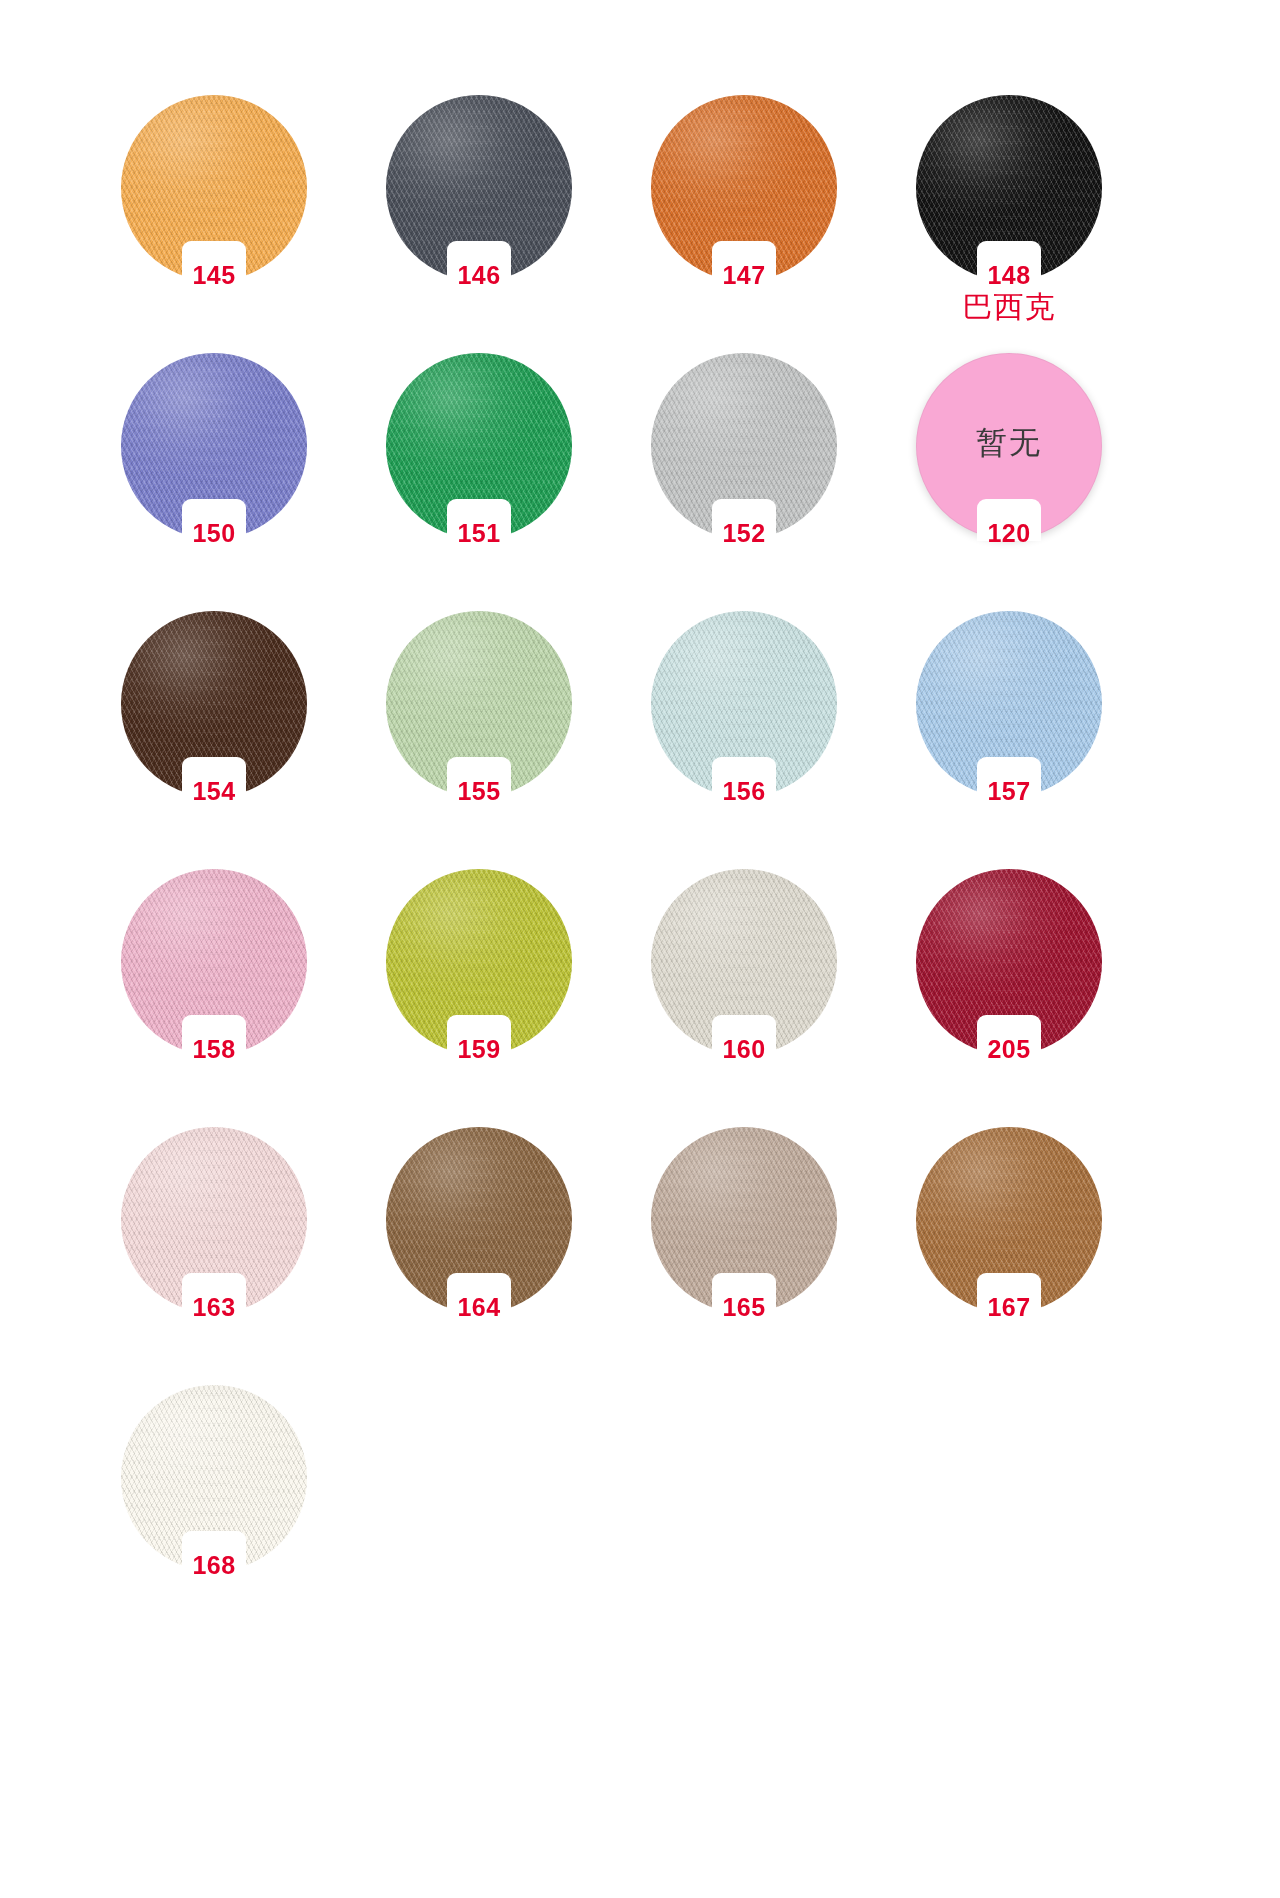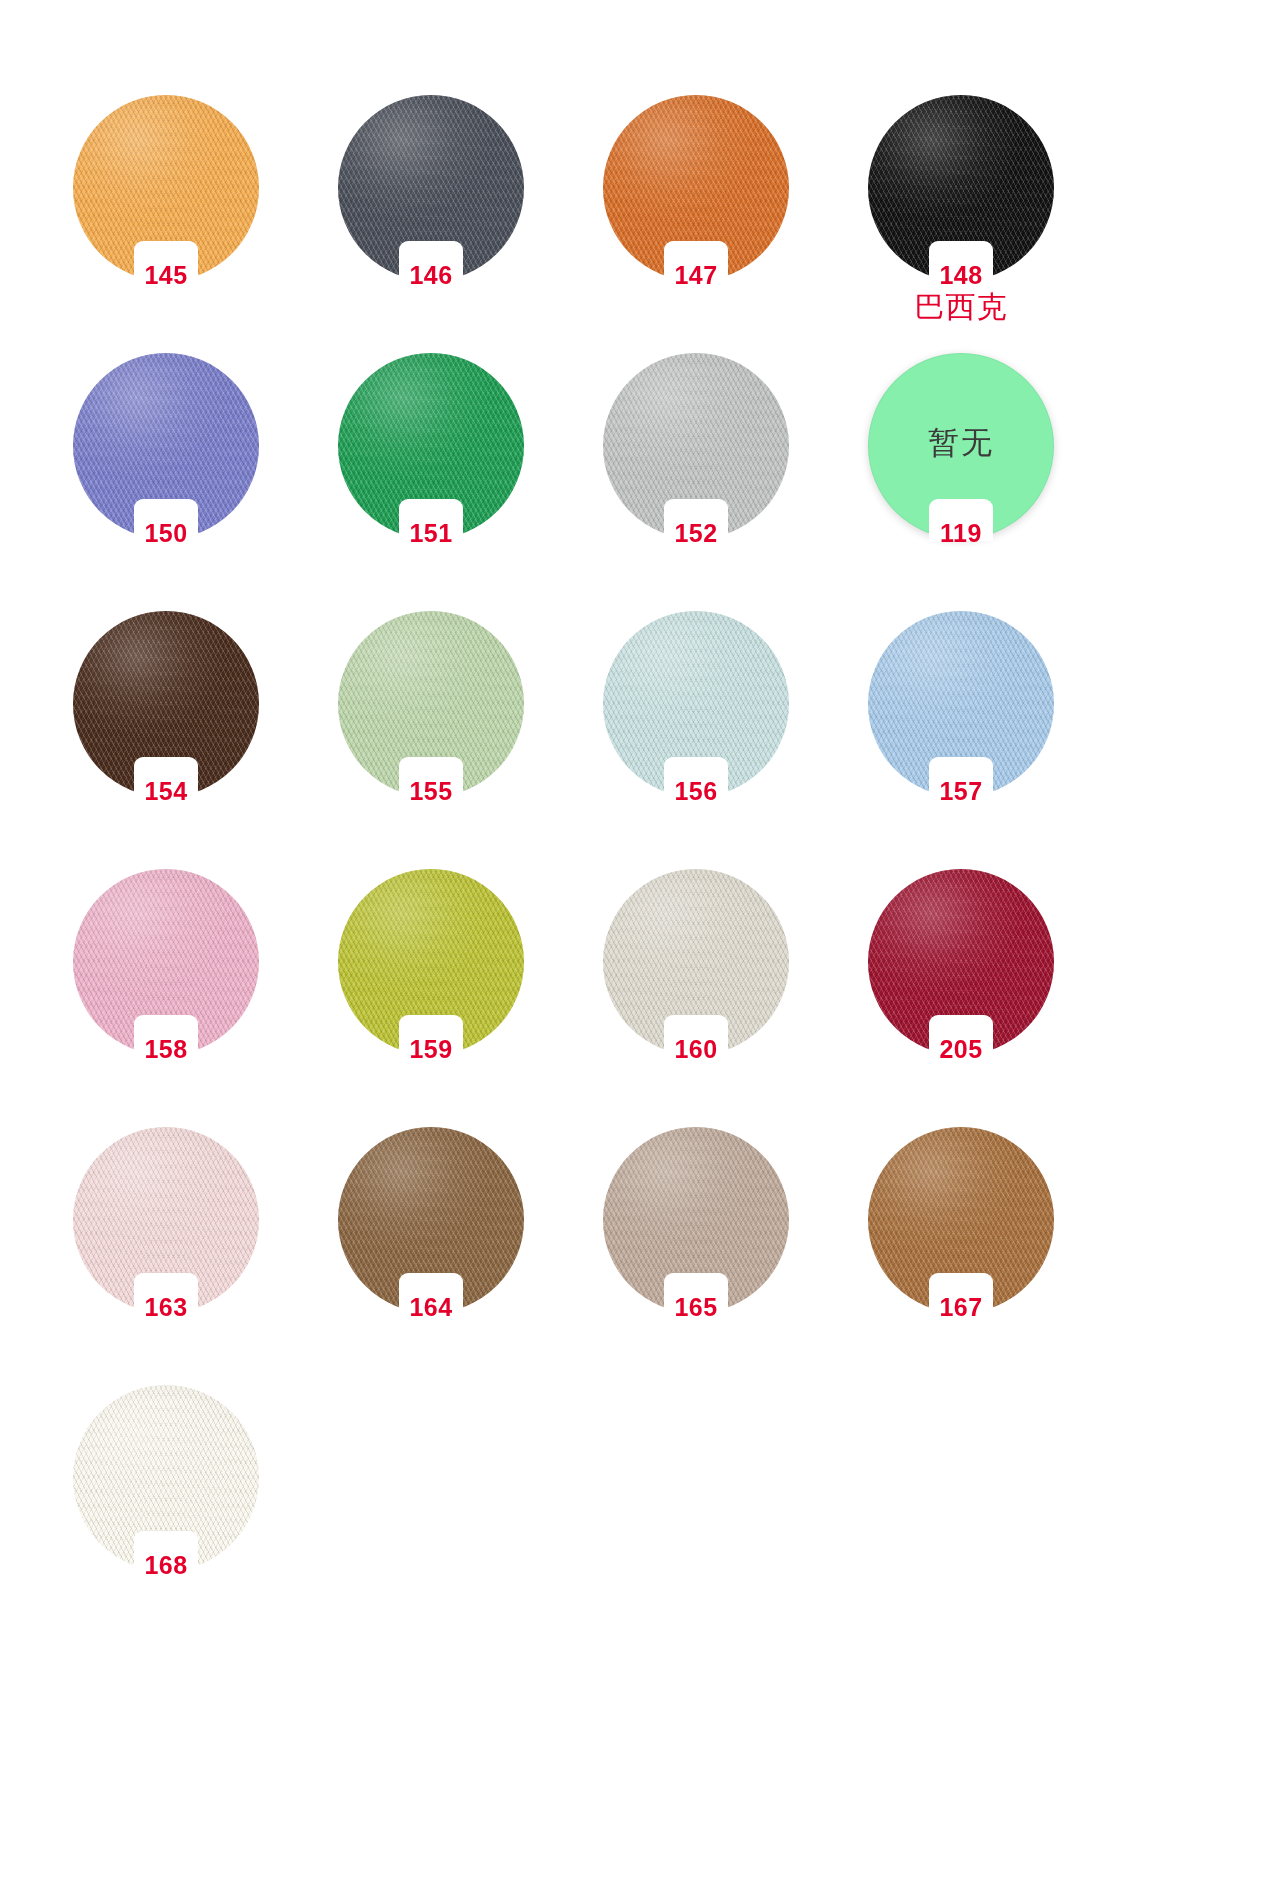--- a/index.html
+++ b/index.html
@@ -14,20 +14,21 @@
     overflow: hidden;
   }
 
   .sheet {
     position: relative;
     width: 1212px;
     height: 1898px;
     background: #ffffff;
     box-sizing: border-box;
     padding: 95px 0 0 0;
+    margin-left: 48px;
   }
 
   .swatch-grid {
     display: grid;
     grid-template-columns: repeat(4, 265px);
     grid-auto-rows: 258px;
     justify-content: start;
     padding-left: 33px;
   }
 
@@ -105,21 +106,21 @@
     width: 64px;
     height: 42px;
     background: #ffffff;
     border-top-left-radius: 9px;
     border-top-right-radius: 9px;
     z-index: 3;
   }
 
   
   .disc.empty {
-    background: #86efac;
+    background: #f9a8d4;
     box-shadow: 0 2px 9px rgba(0,0,0,0.16), inset 0 0 0 1px rgba(0,0,0,0.045);
     text-decoration: underline;
   }
 
   .empty-label {
     position: absolute;
     left: 0;
     right: 0;
     top: 50%;
     transform: translateY(-58%);
@@ -231,21 +232,21 @@
         </div>
         <div class="code"><span>152</span></div>
       </div>
       <div class="swatch-cell">
         <div class="disc-wrap">
           <div class="disc empty">
             <div class="empty-label">暂无</div>
           </div>
           <div class="notch"></div>
         </div>
-        <div class="code"><span>119</span></div>
+        <div class="code"><span>120</span></div>
       </div>
       <div class="swatch-cell">
         <div class="disc-wrap">
           <div class="disc" style="background: rgb(74, 44, 29);">
             <div class="tex"></div>
             <div class="shade"></div>
           </div>
           <div class="notch"></div>
         </div>
         <div class="code"><span>154</span></div>

